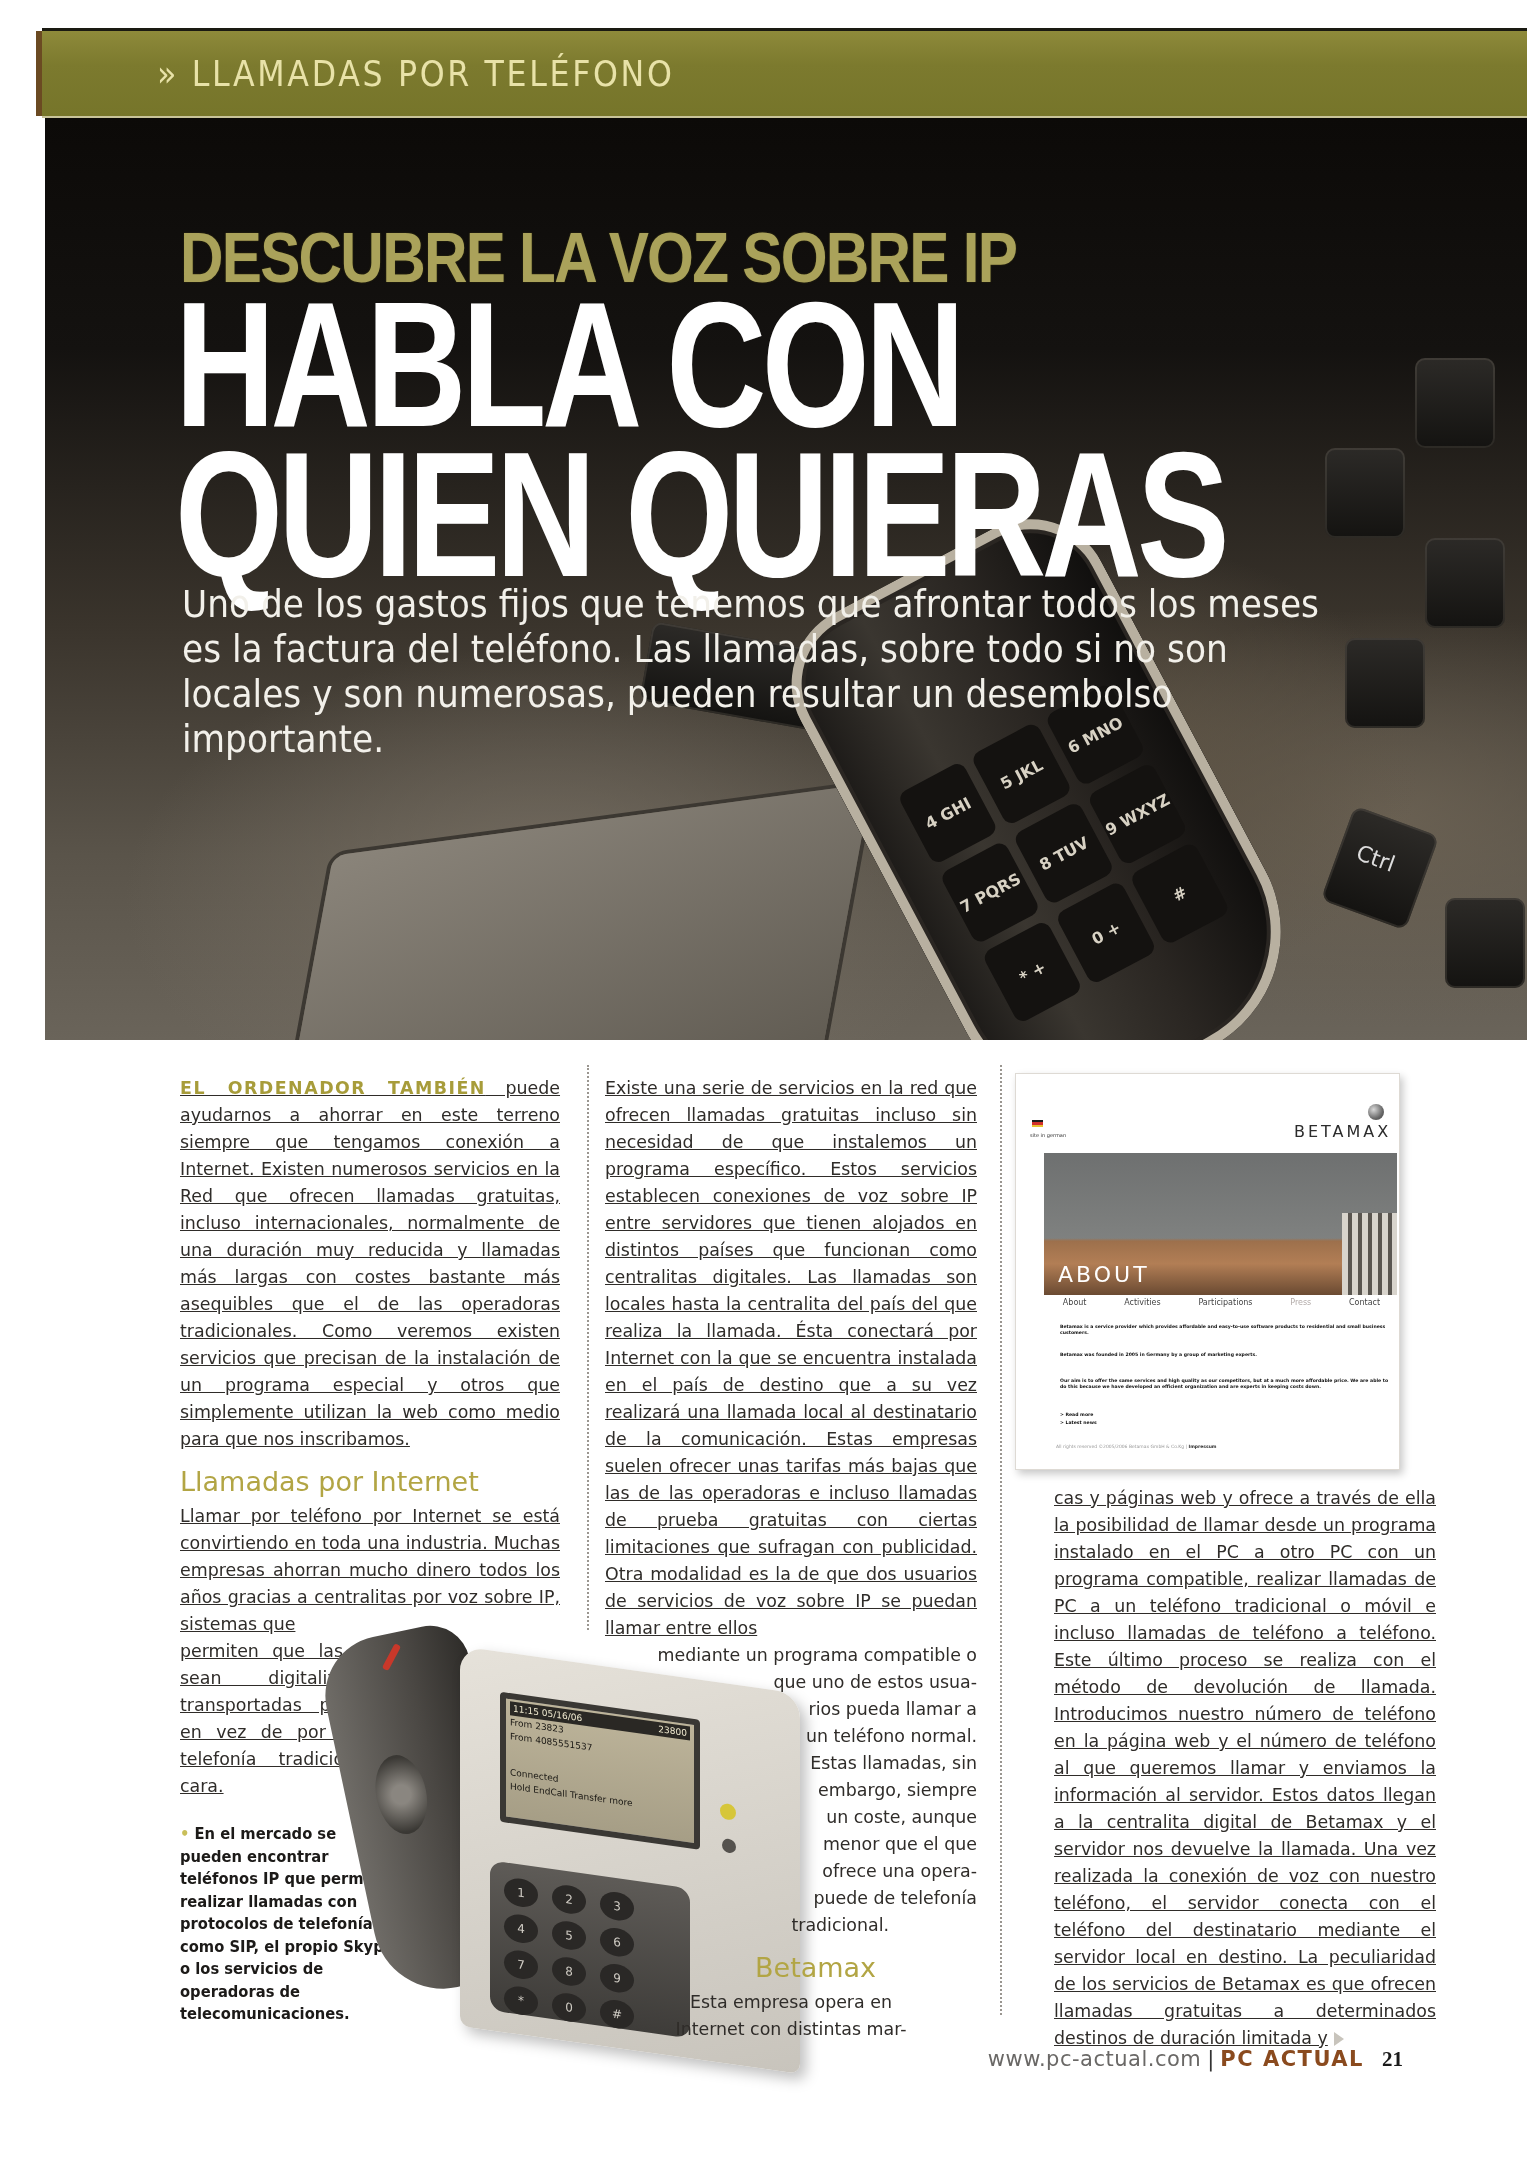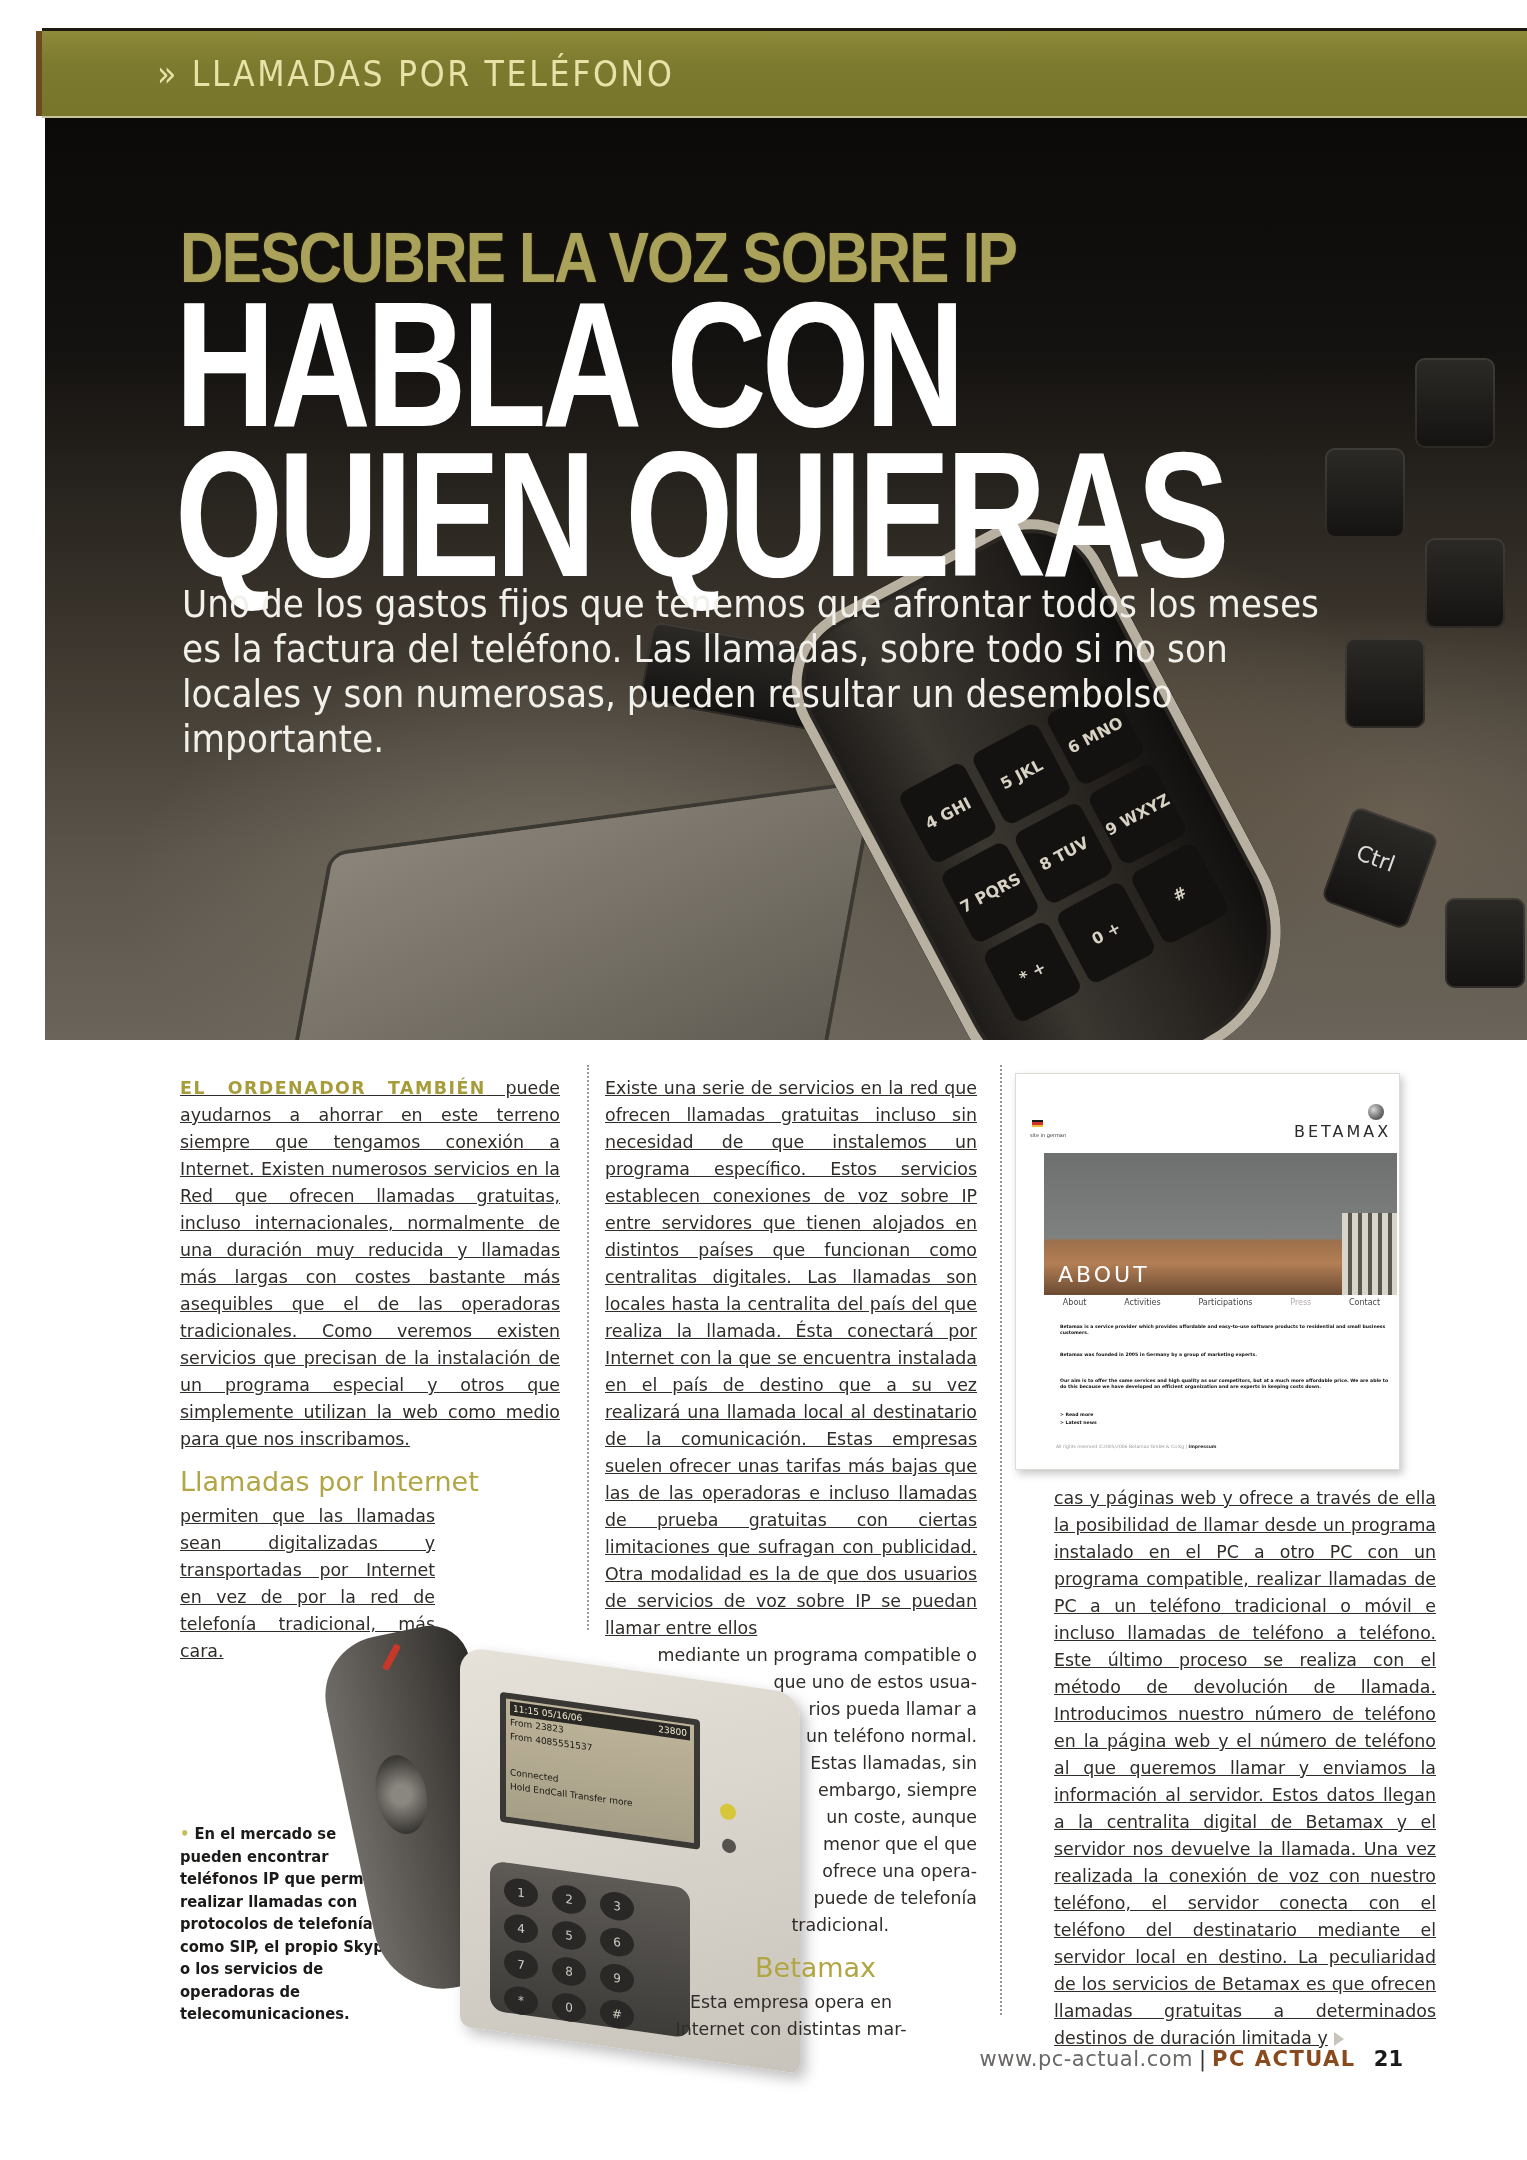--- a/index.html
+++ b/index.html
@@ -55,21 +55,21 @@
   .web-shot .banner .about { position:absolute; left:14px; bottom:8px; font-size:22px; letter-spacing:3px; color:#ffffff; }
   .web-shot .nav { position:absolute; left:28px; top:224px; width:355px; display:flex; justify-content:space-around; font-size:8px; color:#444; }
   .web-shot .nav .press { color:#b2aaa8; }
   .web-shot .txt { position:absolute; left:44px; width:335px; font-size:4.6px; line-height:6px; color:#111; font-weight:bold; }
   .web-shot .footer { position:absolute; left:40px; top:370px; font-size:4.5px; color:#999; }
   .web-shot .footer b { color:#333; }
   .footer-bar { position:absolute; right:124px; top:2047px; font-family:"DejaVu Sans", sans-serif; font-size:21px; white-space:nowrap; }
   .footer-bar .url { color:#6a6866; letter-spacing:0.5px; }
   .footer-bar .sep { color:#333; margin:0 6px; }
   .footer-bar .brand { color:#8a4a1e; font-weight:bold; letter-spacing:1.5px; }
-  .footer-bar .page { color:#1a1a1a; font-weight:bold; margin-left:18px; }
+  .footer-bar .page { color:#1a1a1a; font-weight:bold; margin-left:18px;font-family:Liberation Serif, serif; }
   .cont-arrow { display:inline-block; width:0; height:0; border-left:10px solid #c8c4bc; border-top:7px solid transparent; border-bottom:7px solid transparent; margin-left:6px; vertical-align:middle; }
 </style>
 </head>
 <body>
 
 <div class="section-bar">
   <div class="left-edge"></div>
   <div class="section-label">
     <span>»</span>
     <span>LLAMADAS POR TELÉFONO</span>
@@ -106,20 +106,21 @@
   <div>QUIEN QUIERAS</div>
 </div>
 <div class="standfirst">Uno de los gastos fijos que tenemos que afrontar todos los meses es la factura del teléfono. Las llamadas, sobre todo si no son locales y son numerosas, pueden resultar un desembolso importante.</div>
 
 <div class="divider" style="left:587px;top:1065px;height:565px;"></div>
 <div class="divider" style="left:1000px;top:1065px;height:950px;"></div>
 
 <div class="col col1">
   <p><span class="lead">EL ORDENADOR TAMBIÉN</span><span> puede ayudarnos a ahorrar en este terreno siempre que tengamos conexión a Internet. Existen numerosos servicios en la Red que ofrecen llamadas gratuitas, incluso internacionales, normalmente de una duración muy reducida y llamadas más largas con costes bastante más asequibles que el de las operadoras tradicionales. Como veremos existen servicios que precisan de la instalación de un programa especial y otros que simplemente utilizan la web como medio para que nos inscribamos.</span></p>
   <div class="subhead">Llamadas por Internet</div>
+  <p>Llamar por teléfono por Internet se está convirtiendo en toda una industria. Muchas empresas ahorran mucho dinero todos los años gracias a centralitas por voz sobre IP, sistemas que</p>
   <p class="wrap-short">permiten que las llamadas sean digitalizadas y transportadas por Internet en vez de por la red de telefonía tradicional, más cara.</p>
 </div>
 
 <div class="caption">
   <span class="bullet">•</span>
   <span>En el mercado se pueden encontrar teléfonos IP que permiten realizar llamadas con protocolos de telefonía IP como SIP, el propio Skype o los servicios de operadoras de telecomunicaciones.</span>
 </div>
 
 <div class="ip-phone">
   <div class="handset">

